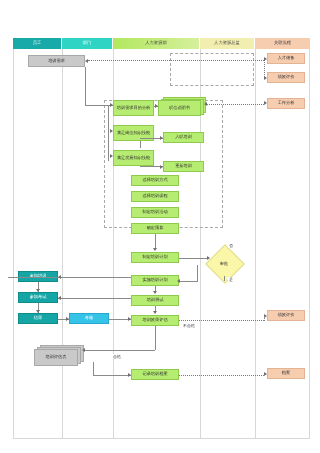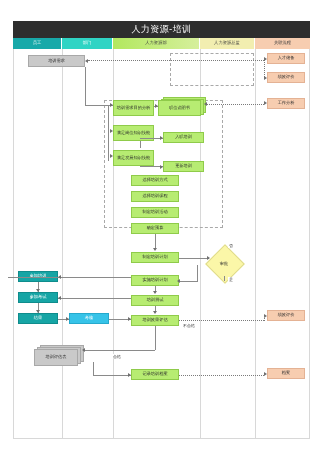--- a/index.html
+++ b/index.html
@@ -84,21 +84,20 @@
   .arw-d{border-left:2px solid transparent;border-right:2px solid transparent;border-top:3px solid #6f6f6f;}
 
   
   .elabel{position:absolute;font-size:4px;color:#3a3a3a;background:#fff;padding:0 1px;}
 </style>
 </head>
 <body>
 
 <div id="canvas">
 
-  <div class="titlebar">人力资源-培训</div>
 
   <div class="laneframe"></div>
   <div class="lanesep" style="left:62px"></div>
   <div class="lanesep" style="left:113px"></div>
   <div class="lanesep" style="left:200px"></div>
   <div class="lanesep" style="left:255px"></div>
 
   <div class="lanehead" style="left:13px;width:49px;background:#18a9a9;color:#fff;border-right:1px solid #fff;">员工</div>
   <div class="lanehead" style="left:62px;width:51px;background:#2fd4c4;color:#fff;border-right:1px solid #fff;">部门</div>
   <div class="lanehead" style="left:113px;width:87px;background:linear-gradient(90deg,#b2e85f,#d6ef9c);border-right:1px solid #fff;">人力资源部</div>

